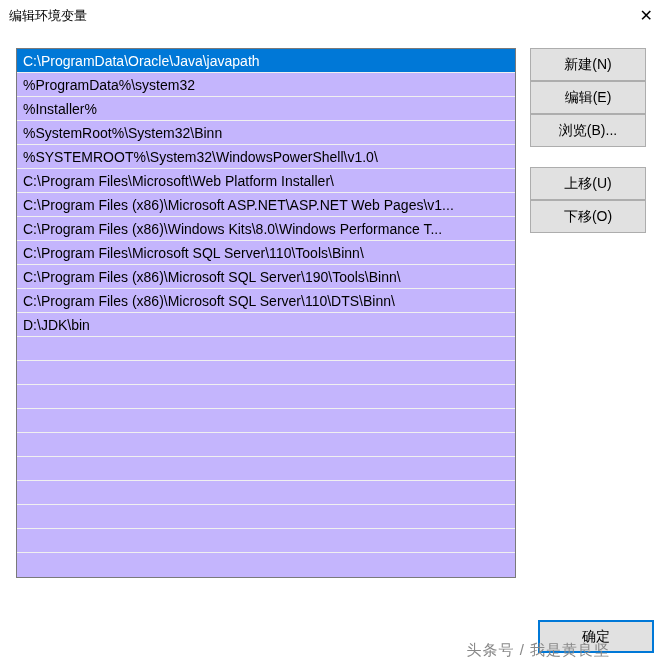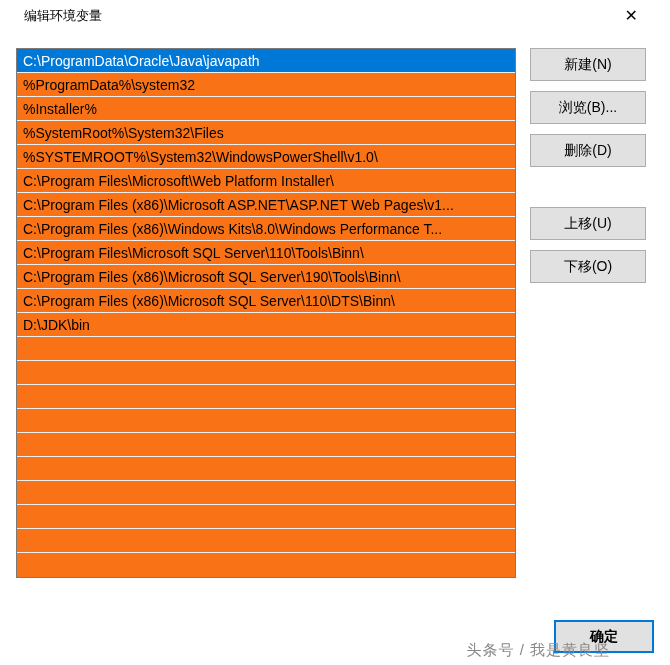--- a/index.html
+++ b/index.html
@@ -9,82 +9,81 @@
       background: #fff;
       width: 670px;
       height: 665px;
       position: relative;
     }
     .titlebar {
       display: flex;
       justify-content: space-between;
       align-items: center;
       height: 32px;
-      padding: 0 24px;
+      padding: 0 9px;
       border-bottom: 1px solid transparent;
     }
     .titlebar-title { font-size: 13px; }
     .close-icon {
       font-size: 16px;
       cursor: pointer;
       font-family: Arial, sans-serif;
       padding: 2px 8px;
     }
     .content {
       display: flex;
       padding: 16px 16px 8px 16px;
       gap: 14px;
     }
     .listbox {
       width: 500px;
       height: 530px;
       border: 1px solid #7a7a7a;
       overflow: hidden;
-      background: #f97316;
+      background: #c4b5fd;
     }
     .list-item {
       height: 24px;
       line-height: 24px;
       padding: 0 6px;
       white-space: nowrap;
       overflow: hidden;
       text-overflow: ellipsis;
       font-size: 14px;
       border-bottom: 1px solid #f0f0f0;
       cursor: default;
     }
     .list-item.selected {
       background: #0078d7;
       color: #fff;
     }
     .list-item.empty { color: transparent; }
     .sidebar {
       display: flex;
       flex-direction: column;
-      gap: 10px;
       align-items: stretch;
       width: 116px;
     }
     .sidebar .group-gap { height: 20px; }
     .btn {
       height: 33px;
       border: 1px solid #adadad;
       background: #e1e1e1;
       font-family: inherit;
       font-size: 14px;
       cursor: pointer;
     }
     .footer {
       position: absolute;
       right: 16px;
       bottom: 12px;
       display: flex;
       gap: 14px;
     }
-    .footer .btn { width: 100px; font-weight: bold; }
+    .footer .btn { width: 116px; }
     .footer .btn.primary { border: 2px solid #0078d7; background: #e1e1e1; }
     .watermark {
       position: absolute;
       right: 60px;
       bottom: 5px;
       font-size: 15px;
       color: #888;
       pointer-events: none;
       letter-spacing: 1px;
       margin-top: 19px;
@@ -96,43 +95,43 @@
 <div class="titlebar">
   <span class="titlebar-title">编辑环境变量</span>
   <span class="close-icon">✕</span>
 </div>
 
 <div class="content">
   <div class="listbox" id="listbox">
       <div class="list-item selected">C:\ProgramData\Oracle\Java\javapath</div>
       <div class="list-item">%ProgramData%\system32</div>
       <div class="list-item">%Installer%</div>
-      <div class="list-item">%SystemRoot%\System32\Files</div>
+      <div class="list-item">%SystemRoot%\System32\Binn</div>
       <div class="list-item">%SYSTEMROOT%\System32\WindowsPowerShell\v1.0\</div>
       <div class="list-item">C:\Program Files\Microsoft\Web Platform Installer\</div>
       <div class="list-item">C:\Program Files (x86)\Microsoft ASP.NET\ASP.NET Web Pages\v1...</div>
       <div class="list-item">C:\Program Files (x86)\Windows Kits\8.0\Windows Performance T...</div>
       <div class="list-item">C:\Program Files\Microsoft SQL Server\110\Tools\Binn\</div>
       <div class="list-item">C:\Program Files (x86)\Microsoft SQL Server\190\Tools\Binn\</div>
       <div class="list-item">C:\Program Files (x86)\Microsoft SQL Server\110\DTS\Binn\</div>
       <div class="list-item">D:\JDK\bin</div>
       <div class="list-item empty">&nbsp;</div>
       <div class="list-item empty">&nbsp;</div>
       <div class="list-item empty">&nbsp;</div>
       <div class="list-item empty">&nbsp;</div>
       <div class="list-item empty">&nbsp;</div>
       <div class="list-item empty">&nbsp;</div>
       <div class="list-item empty">&nbsp;</div>
       <div class="list-item empty">&nbsp;</div>
       <div class="list-item empty">&nbsp;</div>
     </div>
   <div class="sidebar">
     <button class="btn">新建(N)</button>
+    <button class="btn">编辑(E)</button>
     <button class="btn">浏览(B)...</button>
-    <button class="btn">删除(D)</button>
     <div class="group-gap"></div>
     <button class="btn">上移(U)</button>
     <button class="btn">下移(O)</button>
     <div class="group-gap"></div>
   </div>
 </div>
 
 <div class="footer">
   <button class="btn primary">确定</button>
 </div>

